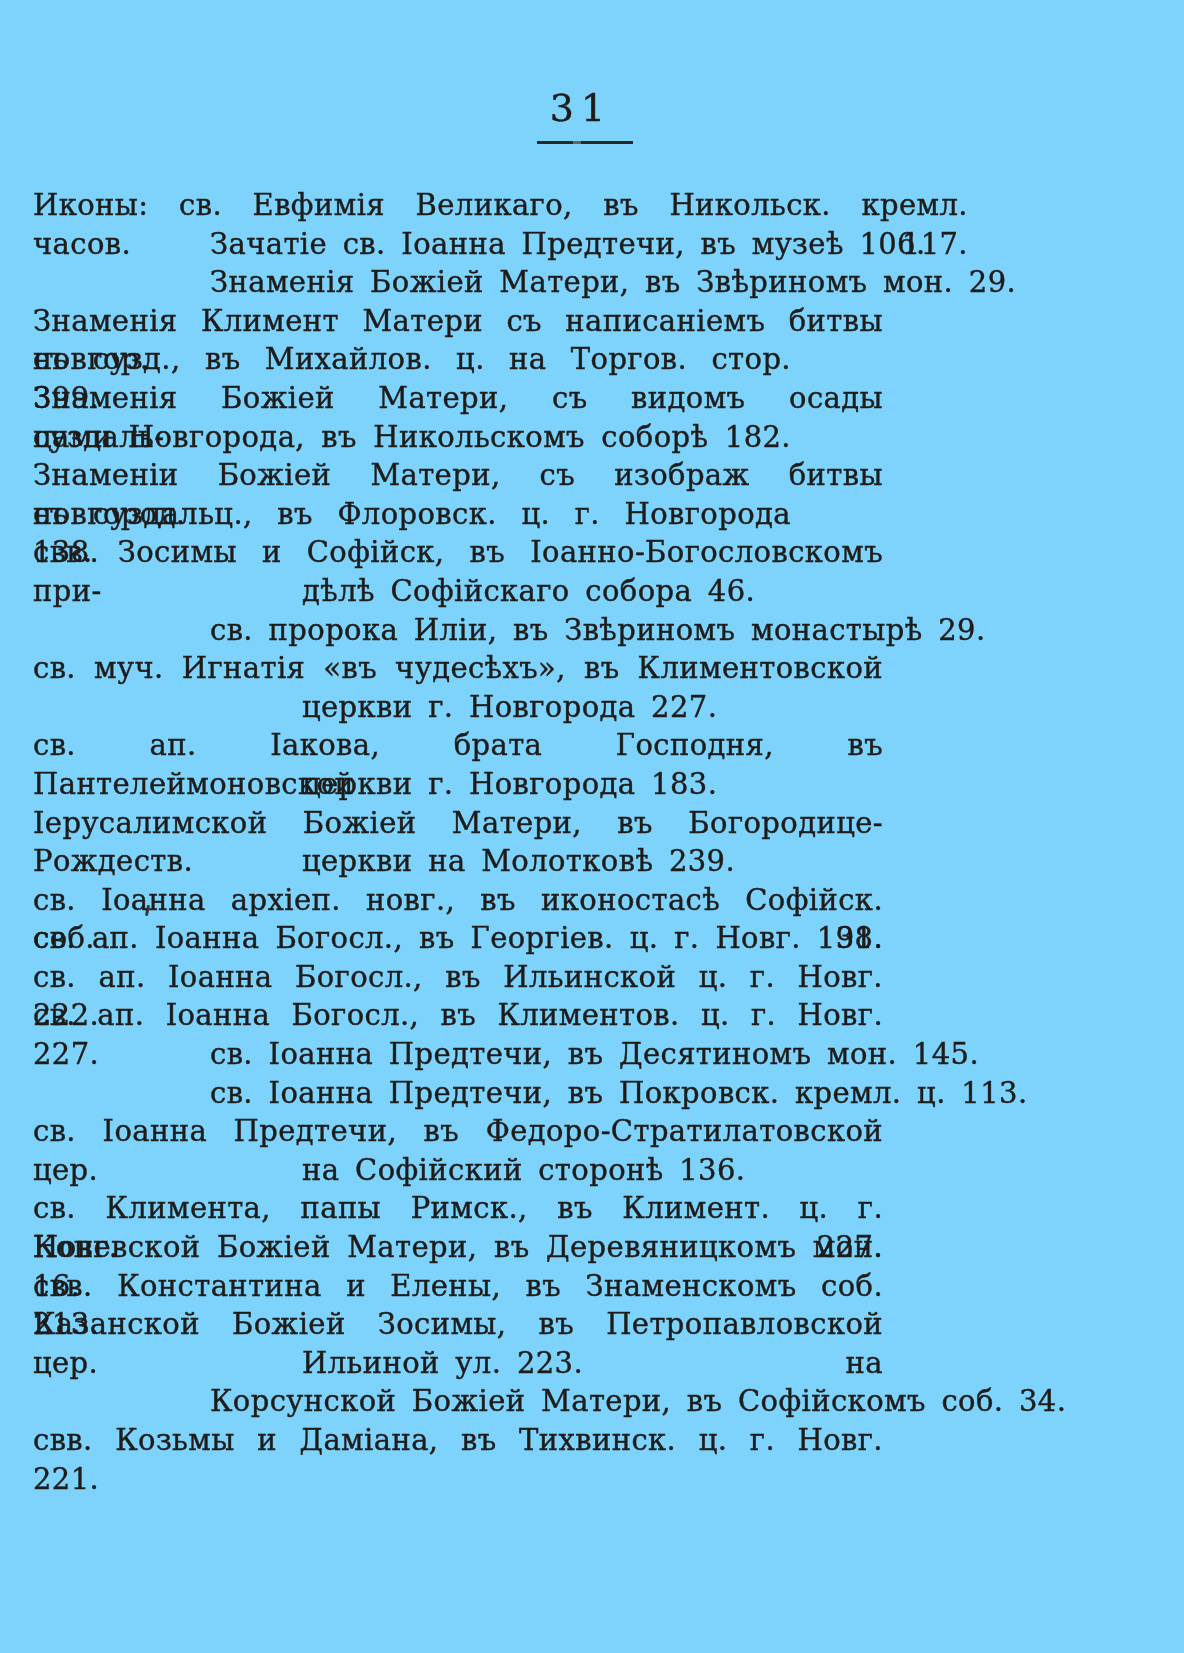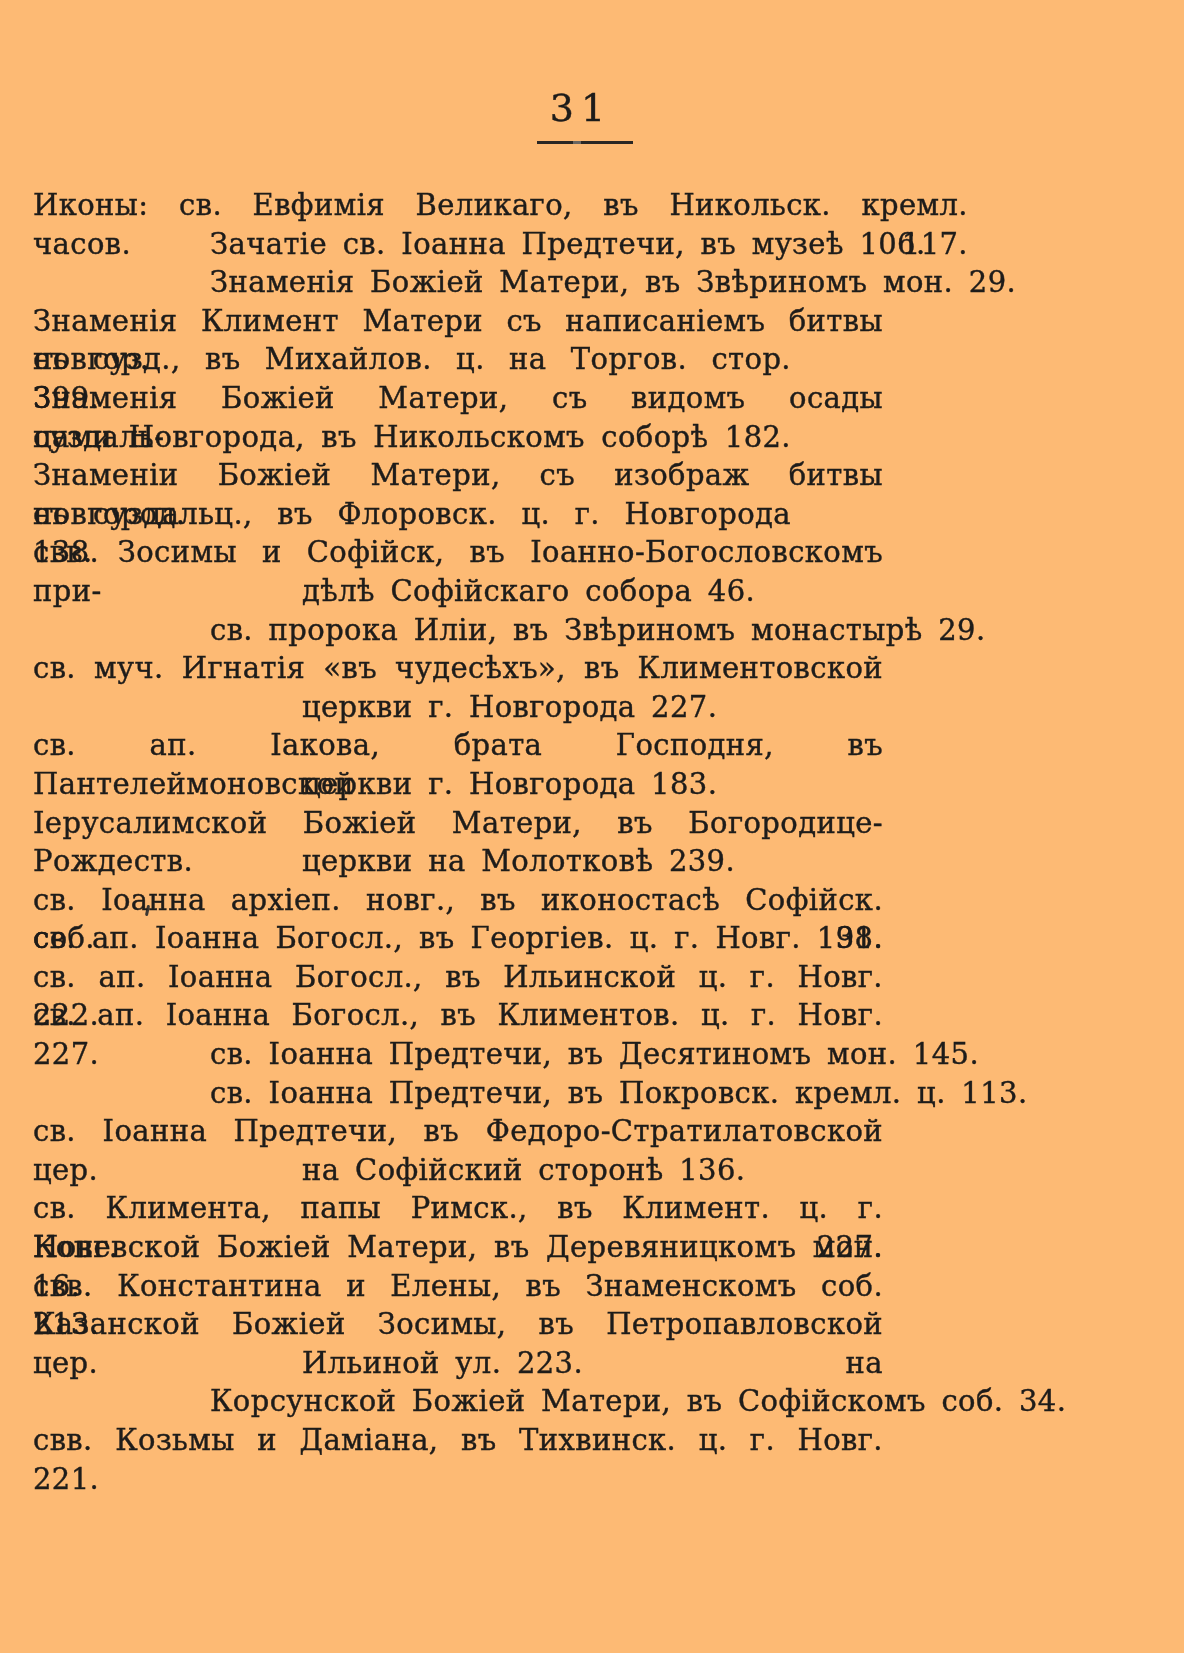--- a/index.html
+++ b/index.html
@@ -4,21 +4,21 @@
 <style>
   html, body {
     margin: 0;
     padding: 0;
     background: #fdfdfc;
   }
   .page {
     position: relative;
     width: 1184px;
     height: 1653px;
-    background: #fdba74;
+    background: #7dd3fc;
     overflow: hidden;
     font-family: "DejaVu Serif", serif;
     color: #1e1c1a;
   }
   .pageno {
     position: absolute;
     top: 86px;
     left: 125px;
     width: 912px;
     text-align: center;

